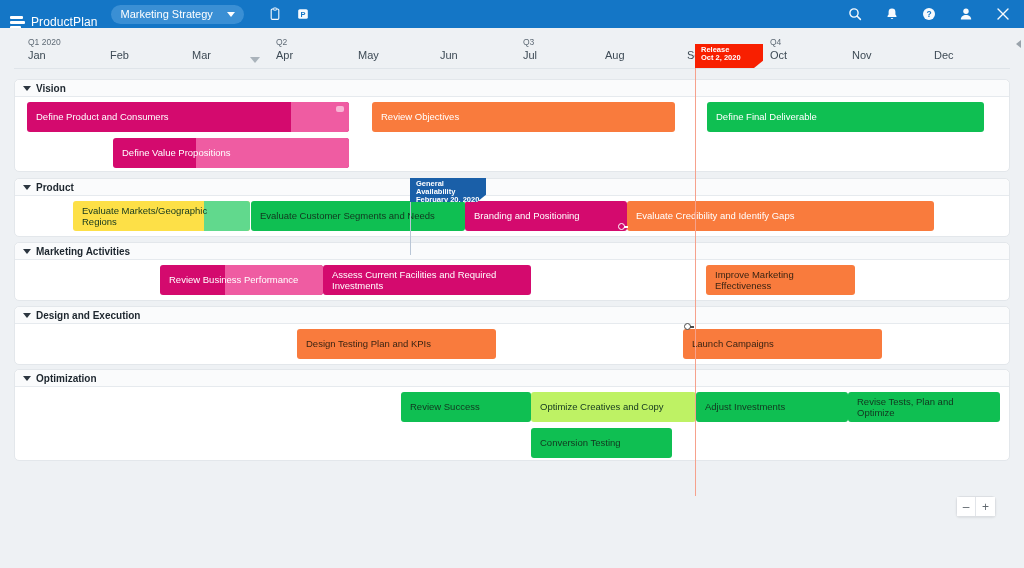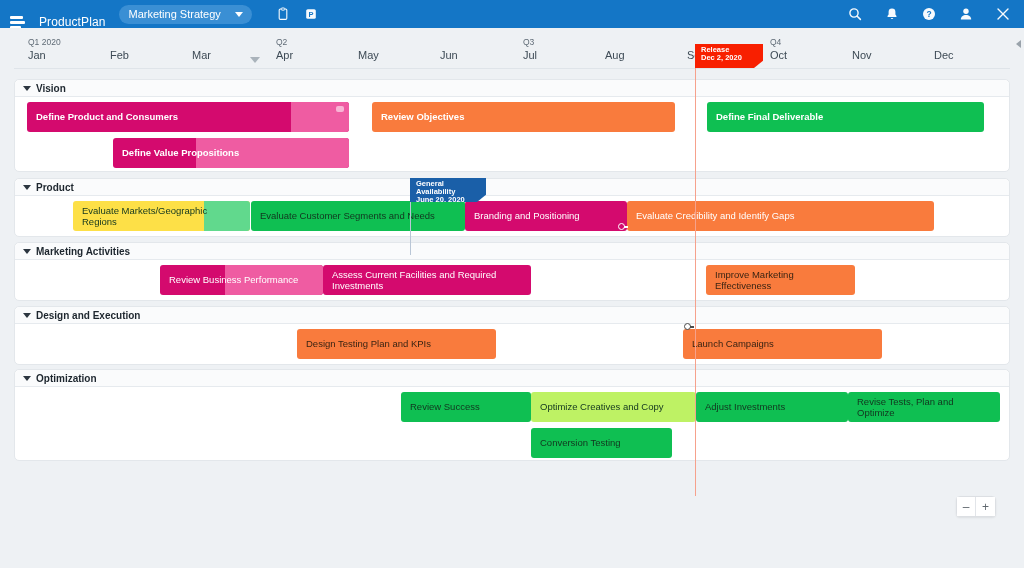--- a/index.html
+++ b/index.html
@@ -11,21 +11,21 @@
   }
 
   
   .appbar {
     position: absolute; top: 0; left: 0;
     width: 1024px; height: 28px;
     background: #1476c6;
     display: flex; align-items: center;
   }
   .brand {
-    display: flex; align-items: center; gap: 14px;
+    display: flex; align-items: center; gap: 6px;
     padding: 16px 12px 0 10px; height: 28px;
   }
   .brand-mark { width: 15px; height: 13px; position: relative; display:block; }
   .brand-mark i {
     position: absolute; left: 0; height: 3px; background: #fff; display: block; border-radius: 1px;
   }
   .brand-mark i:nth-child(1){ top:0; width:13px; }
   .brand-mark i:nth-child(2){ top:5px; width:15px; }
   .brand-mark i:nth-child(3){ top:10px; width:11px; }
   .brand-text { color: #fff; font-size: 12px; letter-spacing: .1px; }
@@ -261,21 +261,21 @@
         <span class="mlabel" style="left: 838px;">Nov</span>
         <span class="mlabel" style="left: 920px;">Dec</span>
       </div>
 
     <div id="lanes">
         <div class="lane" style="position: absolute; left: 0px; right: 0px; top: 39px; height: 93px;">
           <div class="lane-head">
             <span class="lane-caret"></span>
             <span class="lane-title">Vision</span>
           </div>
-          <div class="lane-body" style="height: 75px; font-weight: bold;">
+          <div class="lane-body" style="height: 75px;">
             <div class="bar" style="left: 12px; width: 322px; top: 5px; background: rgb(212, 10, 110);">
               <div class="prog" style="left: 82%; right: 0px; background: rgb(239, 92, 162);"></div>
               <span class="lbl" style="color: rgb(255, 255, 255);">Define Product and Consumers</span>
               <span class="bubble"></span>
             </div>
             <div class="bar" style="left: 357px; width: 303px; top: 5px; background: rgb(249, 123, 61);">
               <span class="lbl" style="color: rgb(255, 255, 255);">Review Objectives</span>
             </div>
             <div class="bar" style="left: 692px; width: 277px; top: 5px; background: rgb(15, 191, 82);">
               <span class="lbl" style="color: rgb(255, 255, 255);">Define Final Deliverable</span>
@@ -369,26 +369,26 @@
               <span class="lbl" style="color: rgb(18, 54, 31);">Conversion Testing</span>
             </div>
           </div>
         </div>
       </div>
 
     <div id="overlays">
         <div class="vline" style="left: 681px; top: 33px; height: 428px; background: rgb(246, 161, 140);"></div>
         <div class="flag" style="left: 681px; top: 9px; width: 68px; background: rgb(248, 31, 0);">
           <span class="f1">Release</span>
-          <span class="f2">Dec 2, 2020</span>
+          <span class="f2">Oct 2, 2020</span>
         </div>
         <div class="vline" style="left: 396px; top: 167px; height: 53px; background: rgb(185, 198, 214);"></div>
         <div class="flag" style="left: 396px; top: 143px; width: 76px; background: rgb(26, 95, 168);">
           <span class="f1">General Availability</span>
-          <span class="f2">June 20, 2020</span>
+          <span class="f2">February 20, 2020</span>
         </div>
       </div>
 
     <div class="zoomctl">
       <button>–</button>
       <button>+</button>
     </div>
   </div>
   <span class="edge-caret"></span>
 </div>

